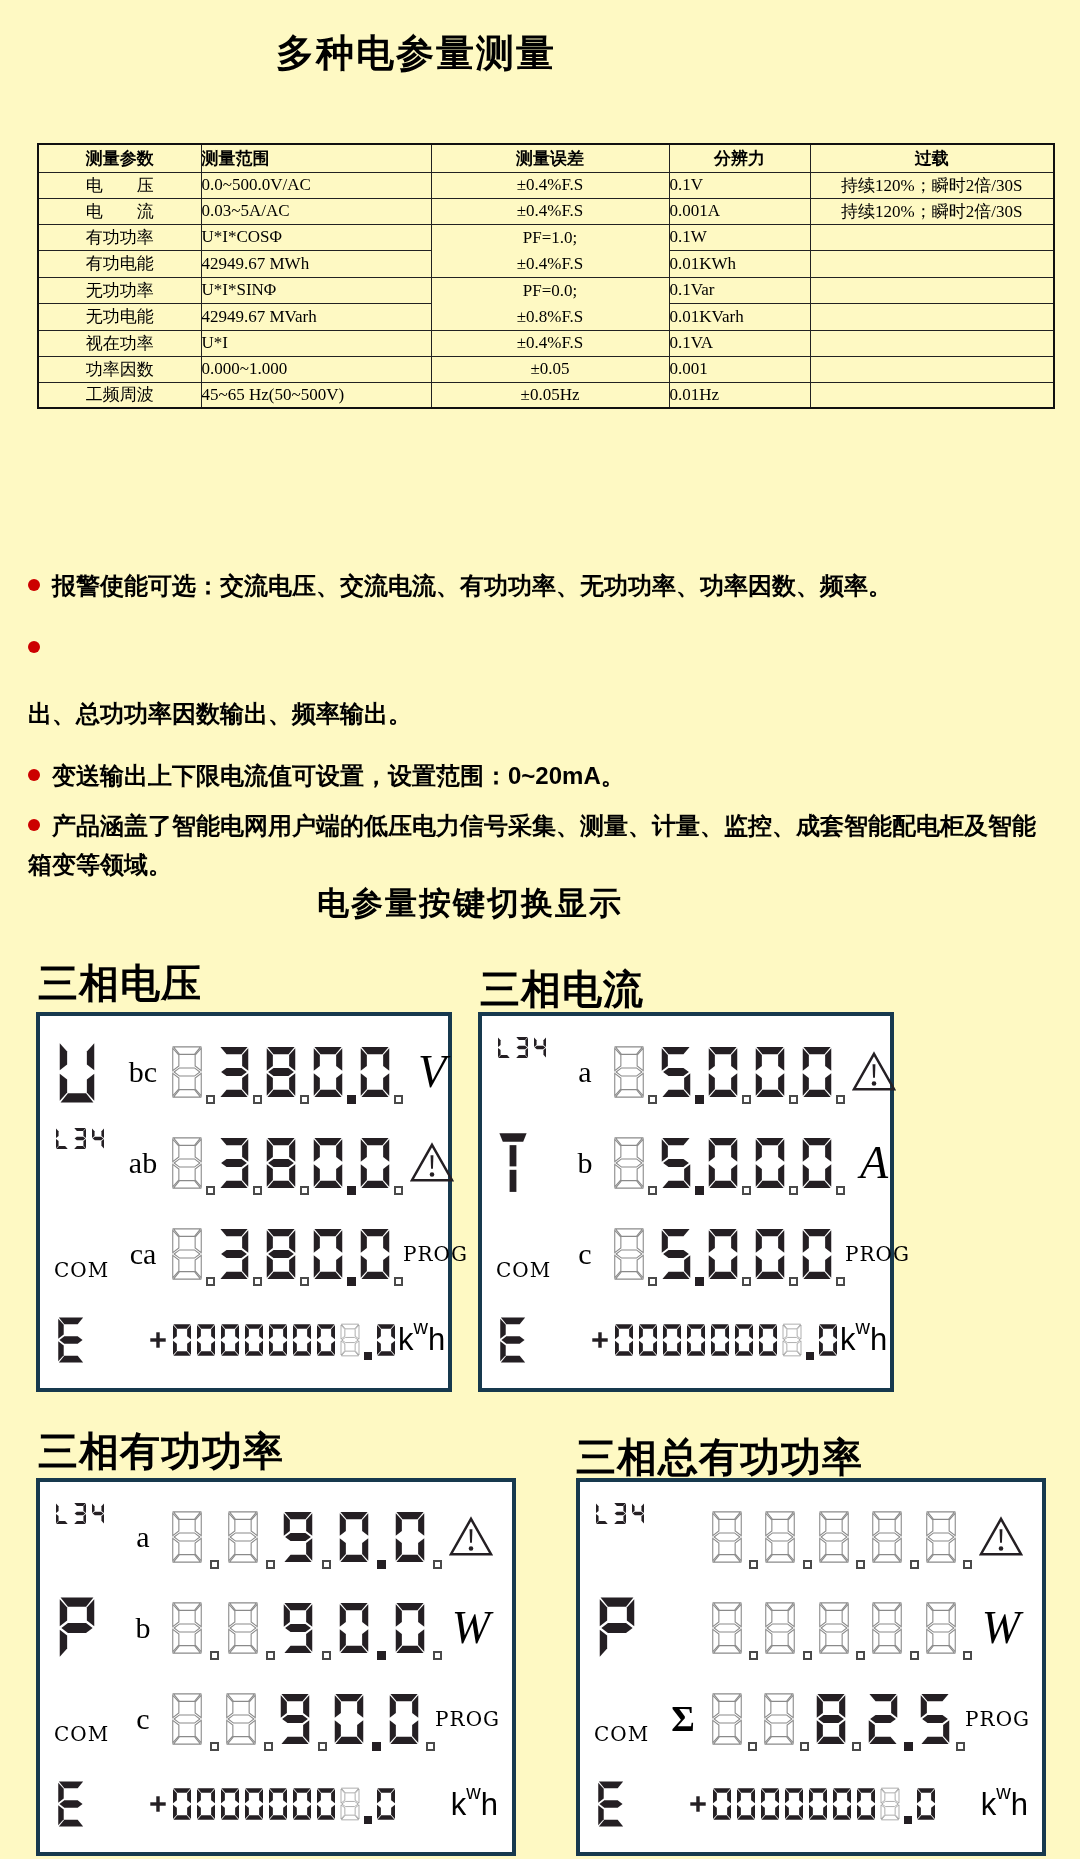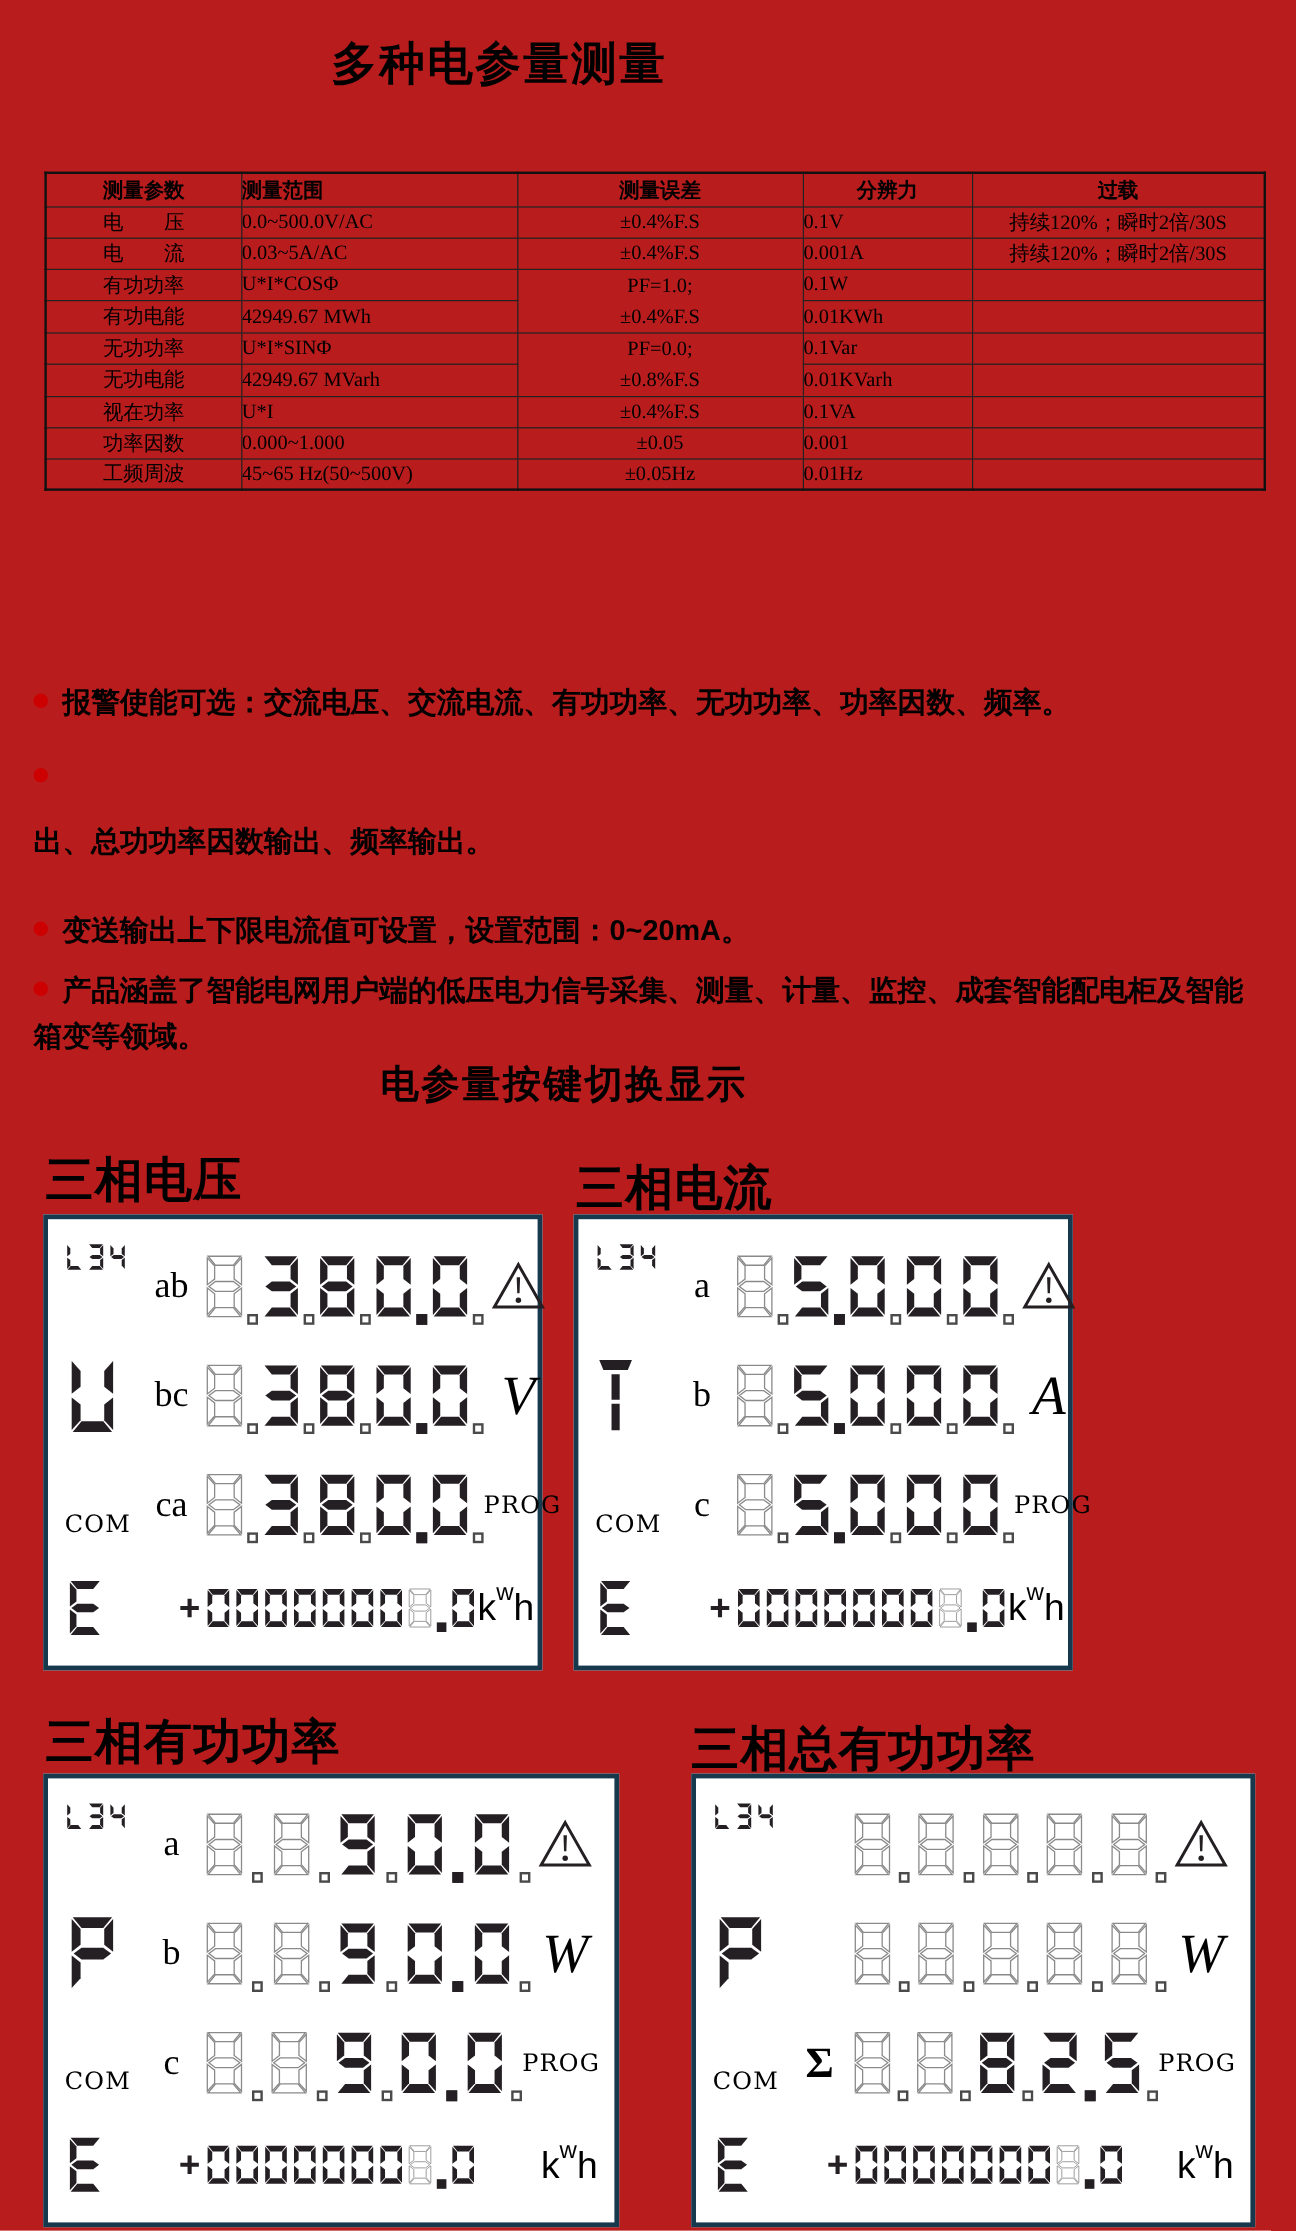--- a/index.html
+++ b/index.html
@@ -1,32 +1,32 @@
 <!DOCTYPE html>
 <html><head>
 <meta charset="utf-8">
 <style>
   *{margin:0;padding:0;box-sizing:border-box;}
   html,body{background:#fff;}
-  .page{position:relative;width:1080px;height:1859px;background:#b91c1c;font-family:"Liberation Sans",sans-serif;color:#000;overflow:hidden;}
+  .page{position:relative;width:1080px;height:1859px;background:#fef9c3;font-family:"Liberation Sans",sans-serif;color:#000;overflow:hidden;}
   .h1{position:absolute;top:28px;left:0;width:832px;text-align:center;font-size:38px;font-weight:700;letter-spacing:2px;}
   .h2{position:absolute;top:882px;left:0;width:940px;text-align:center;font-size:32px;font-weight:700;letter-spacing:2px;}
   .spec-table{position:absolute;top:143px;left:37px;width:1016px;border-collapse:collapse;table-layout:fixed;border:2px solid #111;}
   .spec-table th,.spec-table td{border:1px solid #222;font-family:"Liberation Serif","DejaVu Serif",serif;font-size:17px;height:26px;padding:0;white-space:nowrap;overflow:hidden;}
   .spec-table thead th{height:28px;font-weight:700;}
   .th-param,.c-param{text-align:center;}
   .th-range,.c-range{text-align:left;padding-left:14px;}
   .th-error,.c-error{text-align:center;}
   .th-res{text-align:center;}
   .c-res{text-align:left;padding-left:30px;}
   .th-over,.c-over{text-align:center;}
   .err-merged div{height:26px;line-height:26px;text-align:center;}
   .bullet{position:absolute;left:28px;width:1024px;font-size:24px;font-weight:700;line-height:39px;}
   .bullet .dot{display:inline-block;width:12px;height:12px;border-radius:50%;background:#cc0000;margin-right:12px;transform:translateY(-3px);}
-  .bullet .cont{margin-top:15px;}
+  .bullet .cont{margin-top:27px;}
   .b0{top:566px}.b1{top:628px}.b2{top:756px}.b3{top:806px}
   .panel-title{position:absolute;font-size:40px;font-weight:700;letter-spacing:1px;}
   .lcd{position:absolute;border:4px solid #17394e;background:#fff;display:flex;flex-direction:column;padding:10px 12px 8px 14px;}
   .lcd-row{flex:1 1 auto;display:flex;align-items:center;min-height:0;}
   .row-energy{flex:0 0 80px;}
   .cell-left{flex:0 0 64px;display:flex;align-items:center;}
   .left-top{align-self:flex-start;padding-top:8px;}
   .left-bottom{align-self:flex-end;padding-bottom:18px;}
   .cell-label{flex:0 0 50px;display:flex;justify-content:center;font-family:"Liberation Serif",serif;font-size:30px;}
   .sigma{font-size:36px;font-weight:700;font-family:"Liberation Serif",serif;}
@@ -144,20 +144,83 @@
       <div class="bullet b2"><span class="dot"></span><span>变送输出上下限电流值可设置，设置范围：0~20mA。</span></div>
       <div class="bullet b3"><span class="dot"></span><span>产品涵盖了智能电网用户端的低压电力信号采集、测量、计量、监控、成套智能配电柜及智能箱变等领域。</span></div>
     </div>
 
   <div class="h2">电参量按键切换显示</div>
 
   <div id="panels">
       <div class="panel-title" style="left: 38px; top: 956px;">三相电压</div>
       <div class="lcd" style="left: 36px; top: 1012px; width: 416px; height: 380px;">
         <div class="lcd-row">
+          <div class="cell-left">
+            <svg viewBox="0 0 56 80" width="46" height="70">
+              <polygon points="49,5 49,38 40,31 40,15" class="seg-lit"></polygon>
+              <polygon points="49,42 49,75 40,65 40,49" class="seg-lit"></polygon>
+              <polygon points="8,77 48,77 39,66 17,66" class="seg-lit"></polygon>
+              <polygon points="7,42 16,49 16,65 7,75" class="seg-lit"></polygon>
+              <polygon points="7,5 16,15 16,31 7,38" class="seg-lit"></polygon>
+            </svg>
+          </div>
+          <div class="cell-label">bc</div>
+          <div class="cell-digits">
+            <svg viewBox="0 0 56 80" width="38" height="72">
+              <polygon points="8,3 48,3 39,14 17,14" class="seg-ghost"></polygon>
+              <polygon points="49,5 49,38 40,31 40,15" class="seg-ghost"></polygon>
+              <polygon points="49,42 49,75 40,65 40,49" class="seg-ghost"></polygon>
+              <polygon points="8,77 48,77 39,66 17,66" class="seg-ghost"></polygon>
+              <polygon points="7,42 16,49 16,65 7,75" class="seg-ghost"></polygon>
+              <polygon points="7,5 16,15 16,31 7,38" class="seg-ghost"></polygon>
+              <polygon points="9,40 17,34 39,34 47,40 39,46 17,46" class="seg-ghost"></polygon>
+            </svg>
+            <span class="dp"></span>
+            <svg viewBox="0 0 56 80" width="38" height="72">
+              <polygon points="8,3 48,3 39,14 17,14" class="seg-lit"></polygon>
+              <polygon points="49,5 49,38 40,31 40,15" class="seg-lit"></polygon>
+              <polygon points="49,42 49,75 40,65 40,49" class="seg-lit"></polygon>
+              <polygon points="8,77 48,77 39,66 17,66" class="seg-lit"></polygon>
+              <polygon points="9,40 17,34 39,34 47,40 39,46 17,46" class="seg-lit"></polygon>
+            </svg>
+            <span class="dp"></span>
+            <svg viewBox="0 0 56 80" width="38" height="72">
+              <polygon points="8,3 48,3 39,14 17,14" class="seg-lit"></polygon>
+              <polygon points="49,5 49,38 40,31 40,15" class="seg-lit"></polygon>
+              <polygon points="49,42 49,75 40,65 40,49" class="seg-lit"></polygon>
+              <polygon points="8,77 48,77 39,66 17,66" class="seg-lit"></polygon>
+              <polygon points="7,42 16,49 16,65 7,75" class="seg-lit"></polygon>
+              <polygon points="7,5 16,15 16,31 7,38" class="seg-lit"></polygon>
+              <polygon points="9,40 17,34 39,34 47,40 39,46 17,46" class="seg-lit"></polygon>
+            </svg>
+            <span class="dp"></span>
+            <svg viewBox="0 0 56 80" width="38" height="72">
+              <polygon points="8,3 48,3 39,14 17,14" class="seg-lit"></polygon>
+              <polygon points="49,5 49,38 40,31 40,15" class="seg-lit"></polygon>
+              <polygon points="49,42 49,75 40,65 40,49" class="seg-lit"></polygon>
+              <polygon points="8,77 48,77 39,66 17,66" class="seg-lit"></polygon>
+              <polygon points="7,42 16,49 16,65 7,75" class="seg-lit"></polygon>
+              <polygon points="7,5 16,15 16,31 7,38" class="seg-lit"></polygon>
+            </svg>
+            <span class="dp lit"></span>
+            <svg viewBox="0 0 56 80" width="38" height="72">
+              <polygon points="8,3 48,3 39,14 17,14" class="seg-lit"></polygon>
+              <polygon points="49,5 49,38 40,31 40,15" class="seg-lit"></polygon>
+              <polygon points="49,42 49,75 40,65 40,49" class="seg-lit"></polygon>
+              <polygon points="8,77 48,77 39,66 17,66" class="seg-lit"></polygon>
+              <polygon points="7,42 16,49 16,65 7,75" class="seg-lit"></polygon>
+              <polygon points="7,5 16,15 16,31 7,38" class="seg-lit"></polygon>
+            </svg>
+            <span class="dp"></span>
+          </div>
+          <div class="cell-right">
+            <span class="unit">V</span>
+          </div>
+        </div>
+        <div class="lcd-row">
           <div class="cell-left left-top">
             <div class="wiring">
               <svg viewBox="0 0 56 80" width="16" height="27">
                 <polygon points="8,77 48,77 39,66 17,66" class="seg-lit"></polygon>
                 <polygon points="7,42 16,49 16,65 7,75" class="seg-lit"></polygon>
                 <polygon points="7,5 16,15 16,31 7,38" class="seg-lit"></polygon>
               </svg>
               <svg viewBox="0 0 56 80" width="16" height="27">
                 <polygon points="8,3 48,3 39,14 17,14" class="seg-lit"></polygon>
                 <polygon points="49,5 49,38 40,31 40,15" class="seg-lit"></polygon>
@@ -221,83 +284,20 @@
               <polygon points="7,5 16,15 16,31 7,38" class="seg-lit"></polygon>
             </svg>
             <span class="dp"></span>
           </div>
           <div class="cell-right">
             <svg viewBox="0 0 48 44" width="46" height="42">
               <polygon points="24,3 45,40 3,40" style="fill:none;stroke:#241f23;stroke-width:2.6"></polygon>
               <polygon points="22.5,14 25.5,14 25,28 23,28" class="seg-lit"></polygon>
               <circle cx="24" cy="34" r="2.4" class="seg-lit"></circle>
             </svg>
-          </div>
-        </div>
-        <div class="lcd-row">
-          <div class="cell-left">
-            <svg viewBox="0 0 56 80" width="46" height="70">
-              <polygon points="49,5 49,38 40,31 40,15" class="seg-lit"></polygon>
-              <polygon points="49,42 49,75 40,65 40,49" class="seg-lit"></polygon>
-              <polygon points="8,77 48,77 39,66 17,66" class="seg-lit"></polygon>
-              <polygon points="7,42 16,49 16,65 7,75" class="seg-lit"></polygon>
-              <polygon points="7,5 16,15 16,31 7,38" class="seg-lit"></polygon>
-            </svg>
-          </div>
-          <div class="cell-label">bc</div>
-          <div class="cell-digits">
-            <svg viewBox="0 0 56 80" width="38" height="72">
-              <polygon points="8,3 48,3 39,14 17,14" class="seg-ghost"></polygon>
-              <polygon points="49,5 49,38 40,31 40,15" class="seg-ghost"></polygon>
-              <polygon points="49,42 49,75 40,65 40,49" class="seg-ghost"></polygon>
-              <polygon points="8,77 48,77 39,66 17,66" class="seg-ghost"></polygon>
-              <polygon points="7,42 16,49 16,65 7,75" class="seg-ghost"></polygon>
-              <polygon points="7,5 16,15 16,31 7,38" class="seg-ghost"></polygon>
-              <polygon points="9,40 17,34 39,34 47,40 39,46 17,46" class="seg-ghost"></polygon>
-            </svg>
-            <span class="dp"></span>
-            <svg viewBox="0 0 56 80" width="38" height="72">
-              <polygon points="8,3 48,3 39,14 17,14" class="seg-lit"></polygon>
-              <polygon points="49,5 49,38 40,31 40,15" class="seg-lit"></polygon>
-              <polygon points="49,42 49,75 40,65 40,49" class="seg-lit"></polygon>
-              <polygon points="8,77 48,77 39,66 17,66" class="seg-lit"></polygon>
-              <polygon points="9,40 17,34 39,34 47,40 39,46 17,46" class="seg-lit"></polygon>
-            </svg>
-            <span class="dp"></span>
-            <svg viewBox="0 0 56 80" width="38" height="72">
-              <polygon points="8,3 48,3 39,14 17,14" class="seg-lit"></polygon>
-              <polygon points="49,5 49,38 40,31 40,15" class="seg-lit"></polygon>
-              <polygon points="49,42 49,75 40,65 40,49" class="seg-lit"></polygon>
-              <polygon points="8,77 48,77 39,66 17,66" class="seg-lit"></polygon>
-              <polygon points="7,42 16,49 16,65 7,75" class="seg-lit"></polygon>
-              <polygon points="7,5 16,15 16,31 7,38" class="seg-lit"></polygon>
-              <polygon points="9,40 17,34 39,34 47,40 39,46 17,46" class="seg-lit"></polygon>
-            </svg>
-            <span class="dp"></span>
-            <svg viewBox="0 0 56 80" width="38" height="72">
-              <polygon points="8,3 48,3 39,14 17,14" class="seg-lit"></polygon>
-              <polygon points="49,5 49,38 40,31 40,15" class="seg-lit"></polygon>
-              <polygon points="49,42 49,75 40,65 40,49" class="seg-lit"></polygon>
-              <polygon points="8,77 48,77 39,66 17,66" class="seg-lit"></polygon>
-              <polygon points="7,42 16,49 16,65 7,75" class="seg-lit"></polygon>
-              <polygon points="7,5 16,15 16,31 7,38" class="seg-lit"></polygon>
-            </svg>
-            <span class="dp lit"></span>
-            <svg viewBox="0 0 56 80" width="38" height="72">
-              <polygon points="8,3 48,3 39,14 17,14" class="seg-lit"></polygon>
-              <polygon points="49,5 49,38 40,31 40,15" class="seg-lit"></polygon>
-              <polygon points="49,42 49,75 40,65 40,49" class="seg-lit"></polygon>
-              <polygon points="8,77 48,77 39,66 17,66" class="seg-lit"></polygon>
-              <polygon points="7,42 16,49 16,65 7,75" class="seg-lit"></polygon>
-              <polygon points="7,5 16,15 16,31 7,38" class="seg-lit"></polygon>
-            </svg>
-            <span class="dp"></span>
-          </div>
-          <div class="cell-right">
-            <span class="unit">V</span>
           </div>
         </div>
         <div class="lcd-row">
           <div class="cell-left left-bottom">
             <span class="com">COM</span>
           </div>
           <div class="cell-label">ca</div>
           <div class="cell-digits">
             <svg viewBox="0 0 56 80" width="38" height="72">
               <polygon points="8,3 48,3 39,14 17,14" class="seg-ghost"></polygon>

